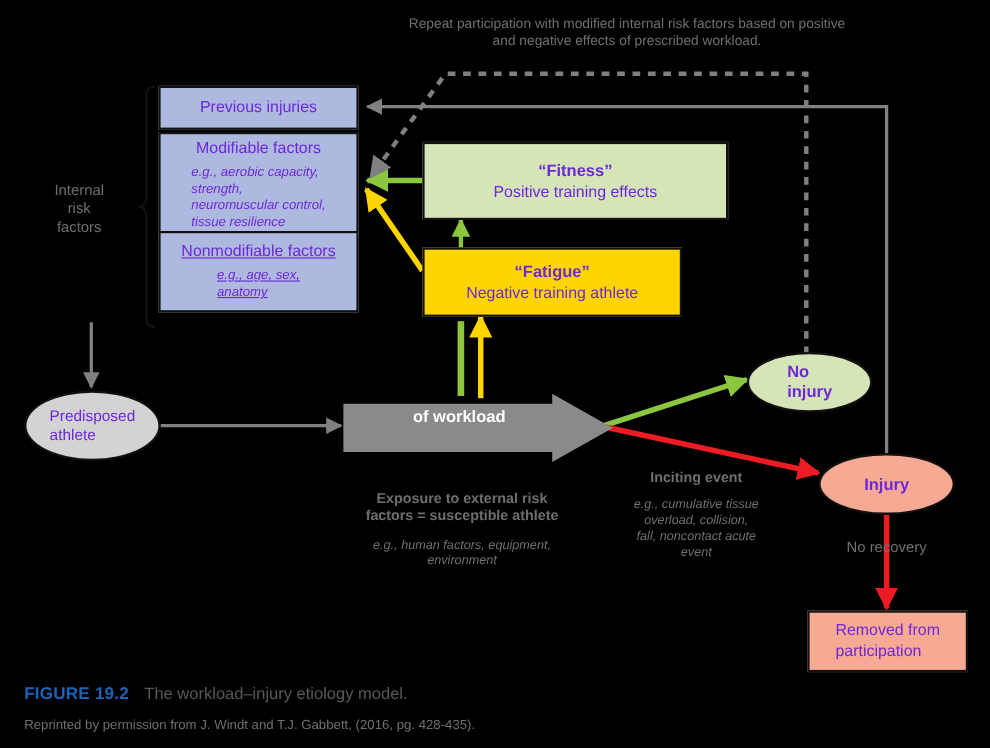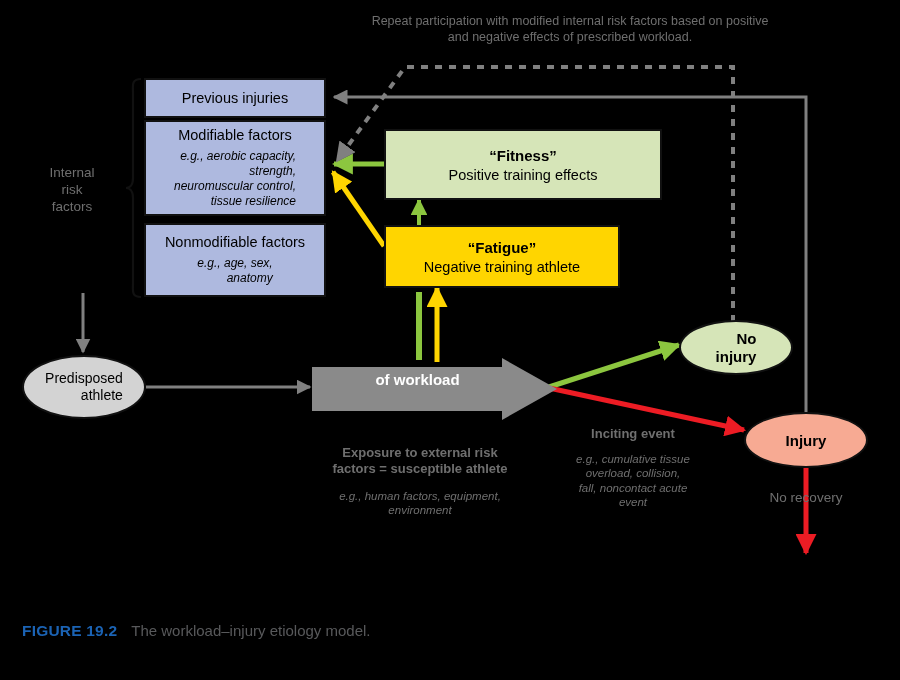--- a/index.html
+++ b/index.html
@@ -2,21 +2,21 @@
 <html><head>
 <meta charset="utf-8">
 <style>
   html,body{margin:0;padding:0;background:#000;}
   body{width:900px;height:680px;overflow:hidden;
        font-family:"Liberation Sans","DejaVu Sans",sans-serif;}
   #stage{position:relative;width:900px;height:680px;background:#000;}
   #svg-layer{position:absolute;left:0;top:0;width:900px;height:680px;}
 
   .node{position:absolute;box-sizing:border-box;display:flex;flex-direction:column;
-        align-items:center;justify-content:center;text-align:right;color:#000000;}
+        align-items:center;justify-content:center;text-align:left;color:#6d28d9;}
 
   
   .bluebox{background:#aeb9df;border:2px solid #111;}
   .bluebox .ttl{font-size:14.5px;line-height:1.15;}
   .bluebox .eg{font-size:12px;font-style:italic;line-height:1.25;margin-top:6px;}
 
   
   .fitbox{background:#d6e5b8;border:2px solid #111;}
   .fatbox{background:#ffd500;border:2px solid #111;}
   .fitbox .q,.fatbox .q{font-size:15px;font-weight:bold;}
@@ -98,21 +98,21 @@
 
   <div class="node bluebox" style="left:144px;top:78px;width:182px;height:40px;">
     <div class="ttl">Previous injuries</div>
   </div>
 
   <div class="node bluebox" style="left:144px;top:120px;width:182px;height:96px;">
     <div class="ttl">Modifiable factors</div>
     <div class="eg">e.g., aerobic capacity,<br>strength,<br>neuromuscular control,<br>tissue resilience</div>
   </div>
 
-  <div class="node bluebox" style="left:144px;top:223px;width:182px;height:74px;">
+  <div class="node bluebox" style="left:144px;top:210px;width:182px;height:74px;text-decoration:underline;">
     <div class="ttl">Nonmodifiable factors</div>
     <div class="eg">e.g., age, sex,<br>anatomy</div>
   </div>
 
   <div class="node fitbox" style="left:384px;top:129px;width:278px;height:71px;">
     <div class="q">“Fitness”</div>
     <div class="sub">Positive training effects</div>
   </div>
 
   <div class="node fatbox" style="left:384px;top:225px;width:236px;height:63px;">
@@ -132,31 +132,35 @@
   </div>
 
   <div class="node ellipse ell-noinj" style="left:679px;top:320px;width:114px;height:55px;">
     <span>No<br>injury</span>
   </div>
 
   <div class="node ellipse ell-inj" style="left:744px;top:412px;width:124px;height:56px;">
     <span>Injury</span>
   </div>
 
+  <div class="node pinkbox" style="left:734px;top:555px;width:146px;height:56px;">
+    <span>Removed from<br>participation</span>
+  </div>
 
   <div class="lbl sm" style="left:360px;top:14px;width:420px;">Repeat participation with modified internal risk factors based on positive and negative effects of prescribed workload.</div>
 
   <div class="lbl grey14" style="left:22px;top:165px;width:100px;">Internal<br>risk<br>factors</div>
 
 
   <div class="lbl grey14" style="left:744px;top:490px;width:124px;">No recovery</div>
 
   <div class="lbl b" style="left:312px;top:445px;width:216px;">Exposure to external risk<br>factors = susceptible athlete</div>
   <div class="lbl it" style="left:306px;top:489px;width:228px;">e.g., human factors, equipment,<br>environment</div>
 
   <div class="lbl b" style="left:556px;top:426px;width:154px;">Inciting event</div>
   <div class="lbl it" style="left:552px;top:452px;width:162px;">e.g., cumulative tissue<br>overload, collision,<br>fall, noncontact acute<br>event</div>
 
   <div id="caption">
     <span id="fignum">FIGURE 19.2</span><span id="figtitle">The workload–injury etiology model.</span>
   </div>
+  <div id="credit">Reprinted by permission from J. Windt and T.J. Gabbett, (2016, pg. 428-435).</div>
 
 </div>
 
 </body></html>

